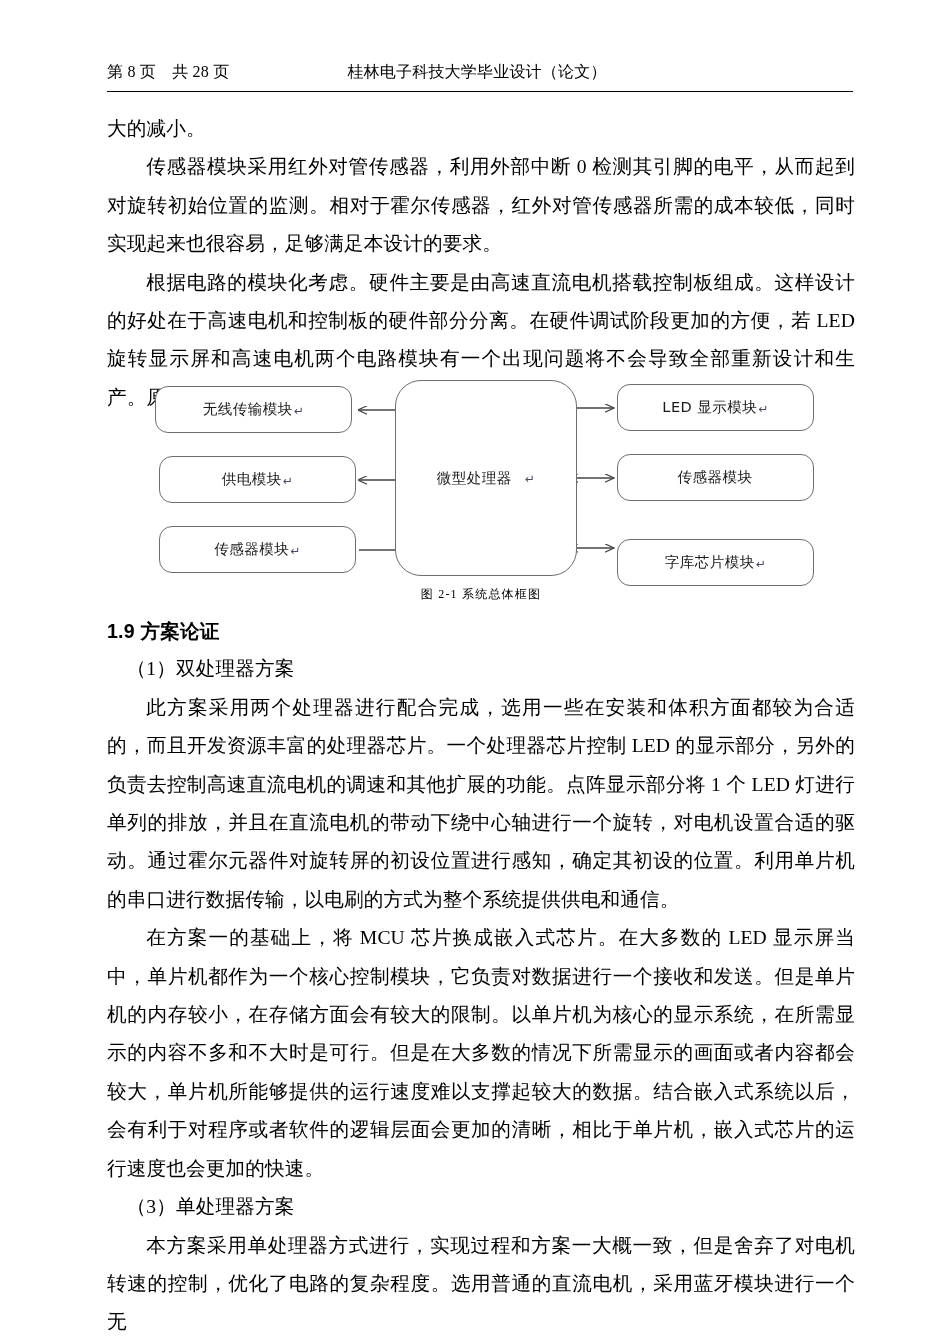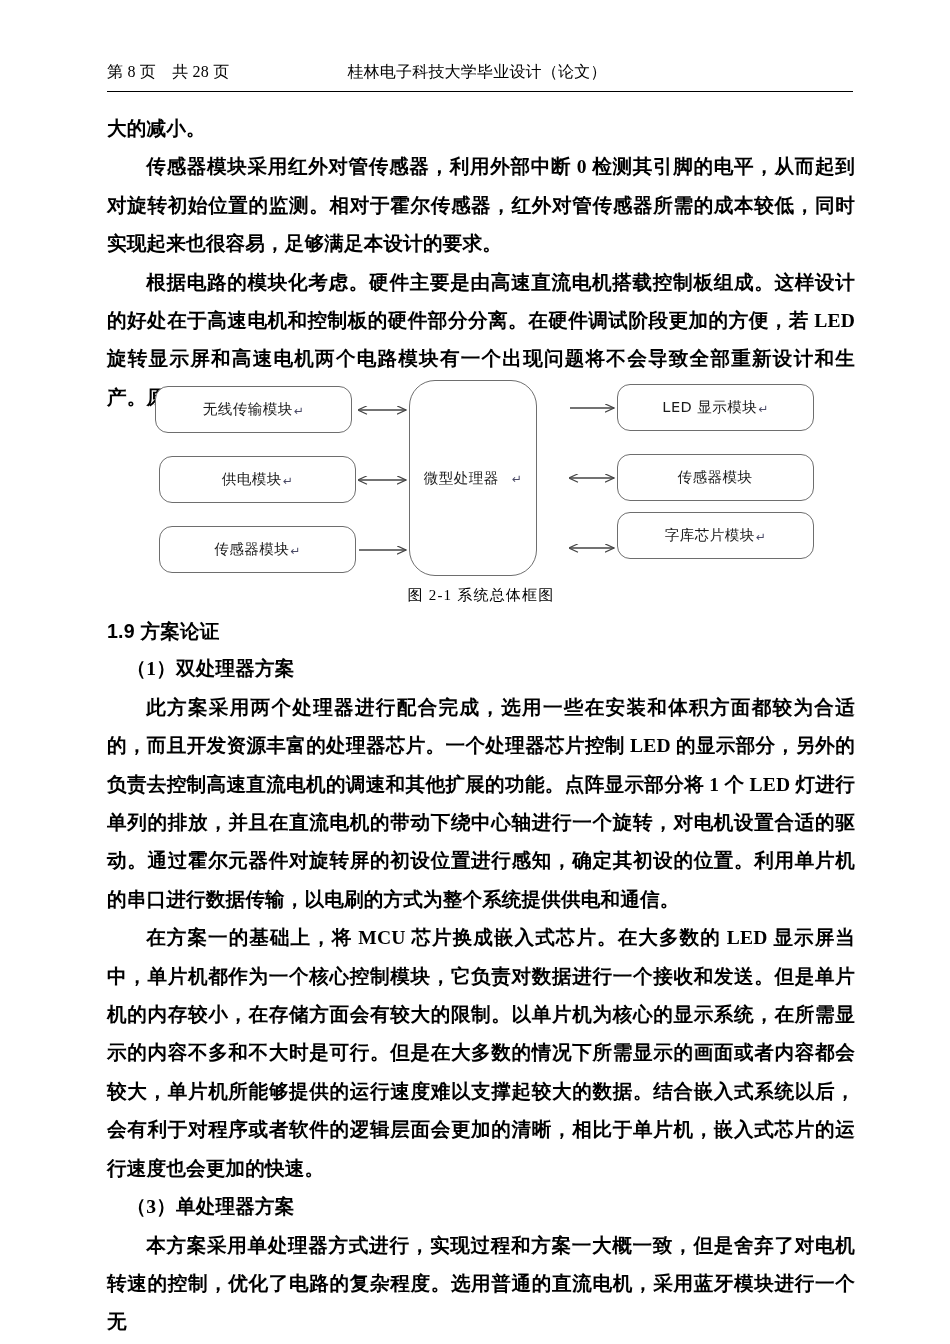--- a/index.html
+++ b/index.html
@@ -60,21 +60,20 @@
     top: 110px;
     width: 748px;
   }
   p.para {
     margin: 0;
     font-size: 19.6px;
     line-height: 38.4px;
     text-align: justify;
     text-justify: inter-ideograph;
     letter-spacing: 0.15px;
-    font-weight: bold;
   }
   p.indent { text-indent: 2em; }
   p.noindent { text-indent: 0; }
   p.indent1 { text-indent: 1em; }
 
   h3.section {
     margin: 0;
     font-family: "Liberation Sans", "DejaVu Sans", sans-serif;
     font-weight: bold;
     font-size: 19.6px;
@@ -95,21 +94,21 @@
     left: 0; top: 0;
     width: 748px;
     height: 212px;
   }
   .fig-caption {
     position: absolute;
     left: 0;
     top: 214px;
     width: 748px;
     text-align: center;
-    font-size: 15px;
+    font-size: 12px;
     letter-spacing: 1.2px;
   }
 
   .box {
     position: absolute;
     box-sizing: border-box;
     border: 1.3px solid #6e6e6e;
     border-radius: 13px;
     background: #ffffff;
     display: flex;
@@ -127,24 +126,24 @@
     font-size: 12px;
     color: #4a4a66;
     margin-left: 1px;
     transform: translateY(1px);
   }
 
   
   #box-wireless  { left: 48px;  top: 14px;  width: 197px; height: 47px; }
   #box-power     { left: 52px;  top: 84px;  width: 197px; height: 47px; }
   #box-motor     { left: 52px;  top: 154px; width: 197px; height: 47px; }
-  #box-mcu       { left: 302px; top: 8px;   width: 128px; height: 196px; gap: 12px; }
+  #box-mcu       { left: 288px; top: 8px;   width: 182px; height: 196px; gap: 12px; }
   #box-led       { left: 510px; top: 12px;  width: 197px; height: 47px; }
   #box-sensor    { left: 510px; top: 82px;  width: 197px; height: 47px; }
-  #box-font      { left: 510px; top: 140px; width: 197px; height: 47px; }
+  #box-font      { left: 510px; top: 167px; width: 197px; height: 47px; }
 
   .arrows {
     position: absolute;
     left: 0; top: 0;
     width: 748px;
     height: 212px;
     pointer-events: none;
   }
 </style>
 </head>

